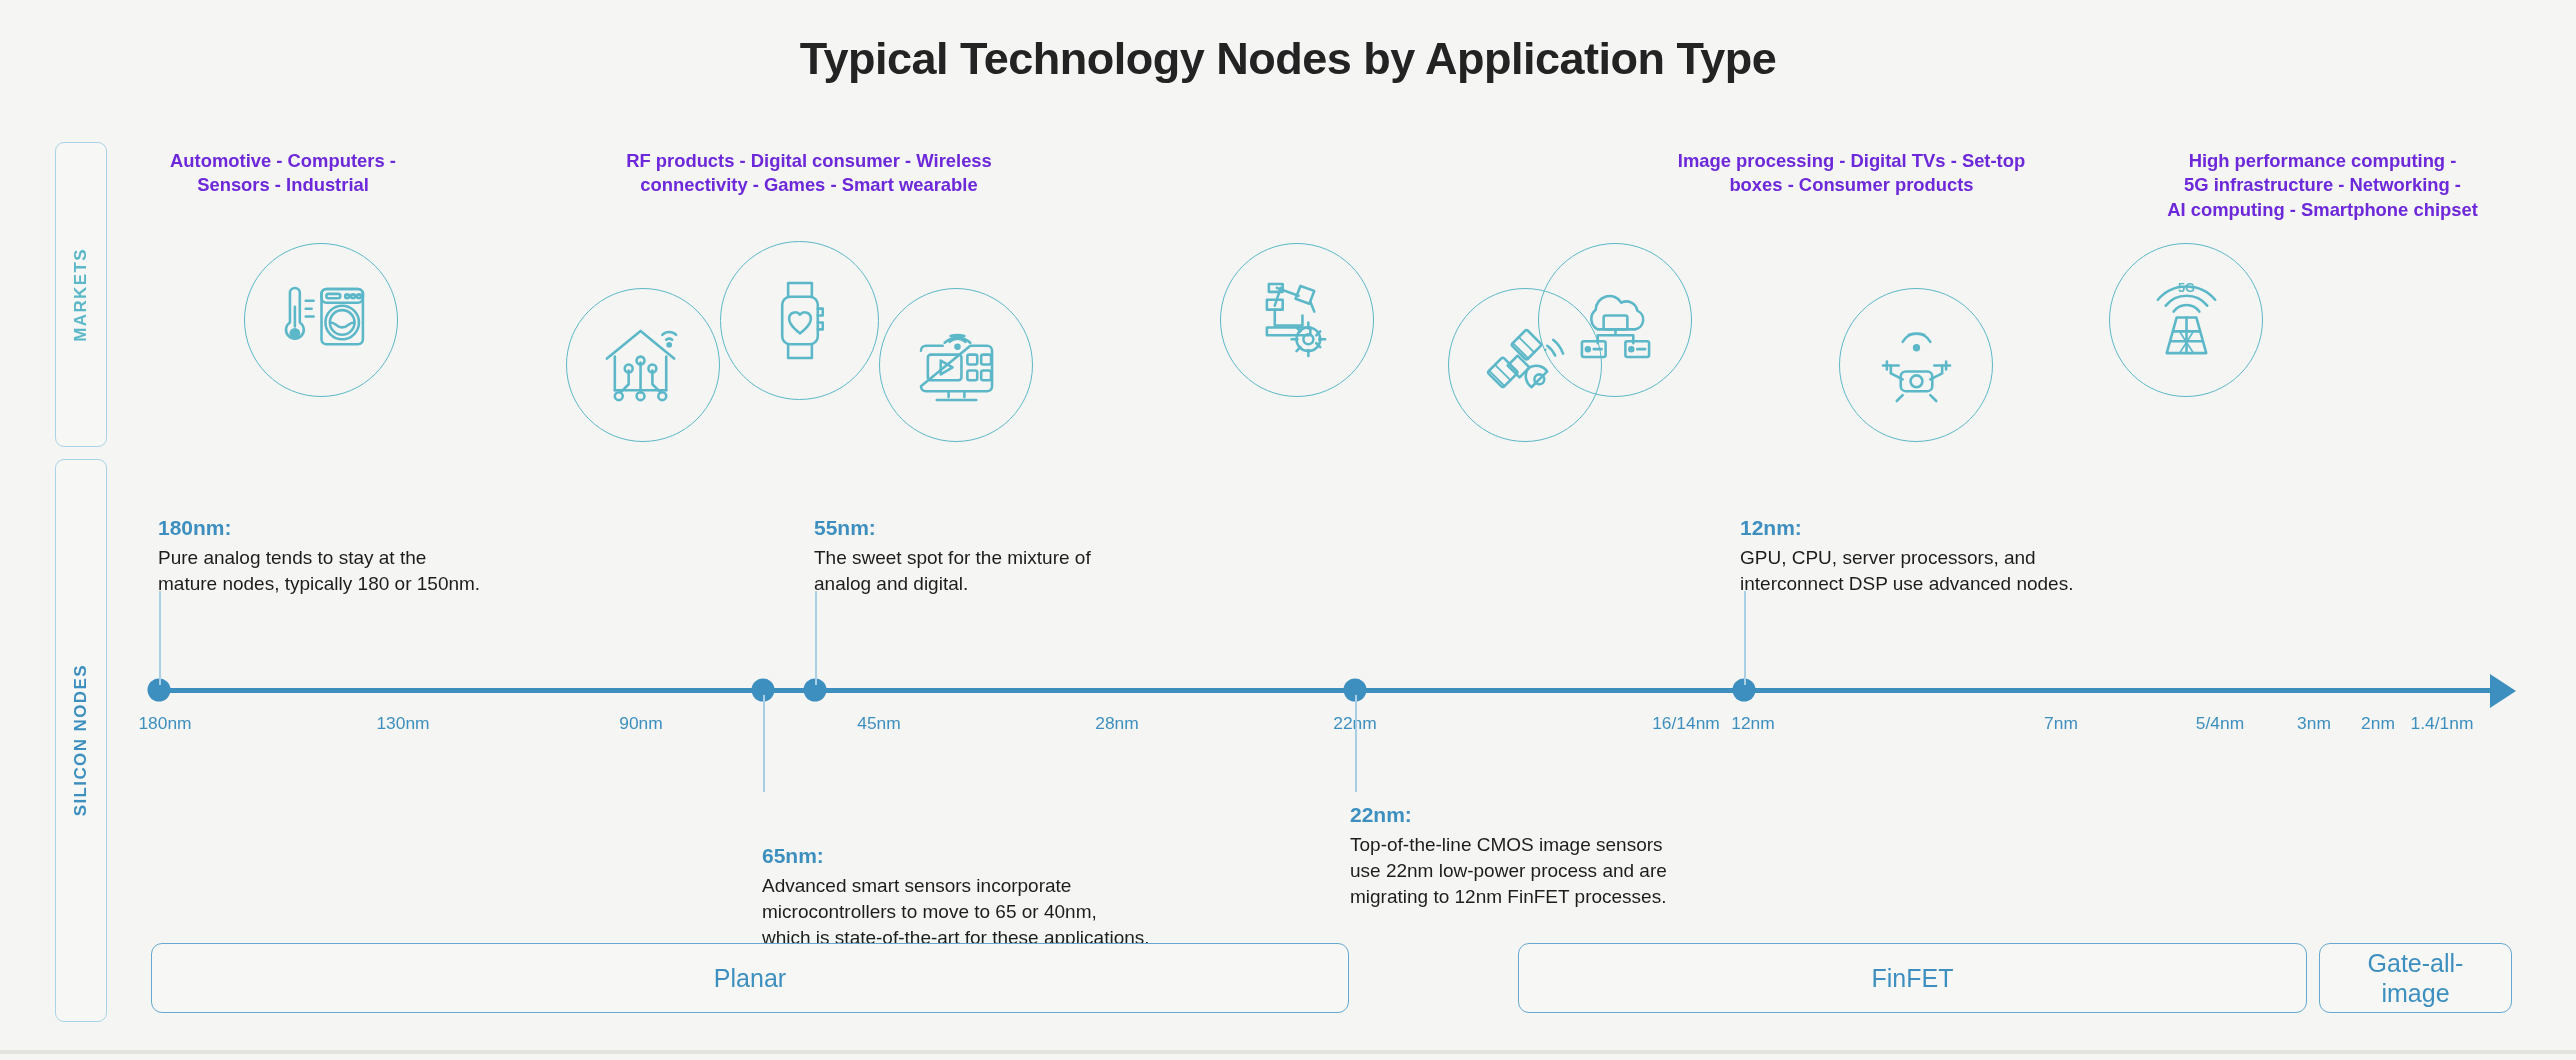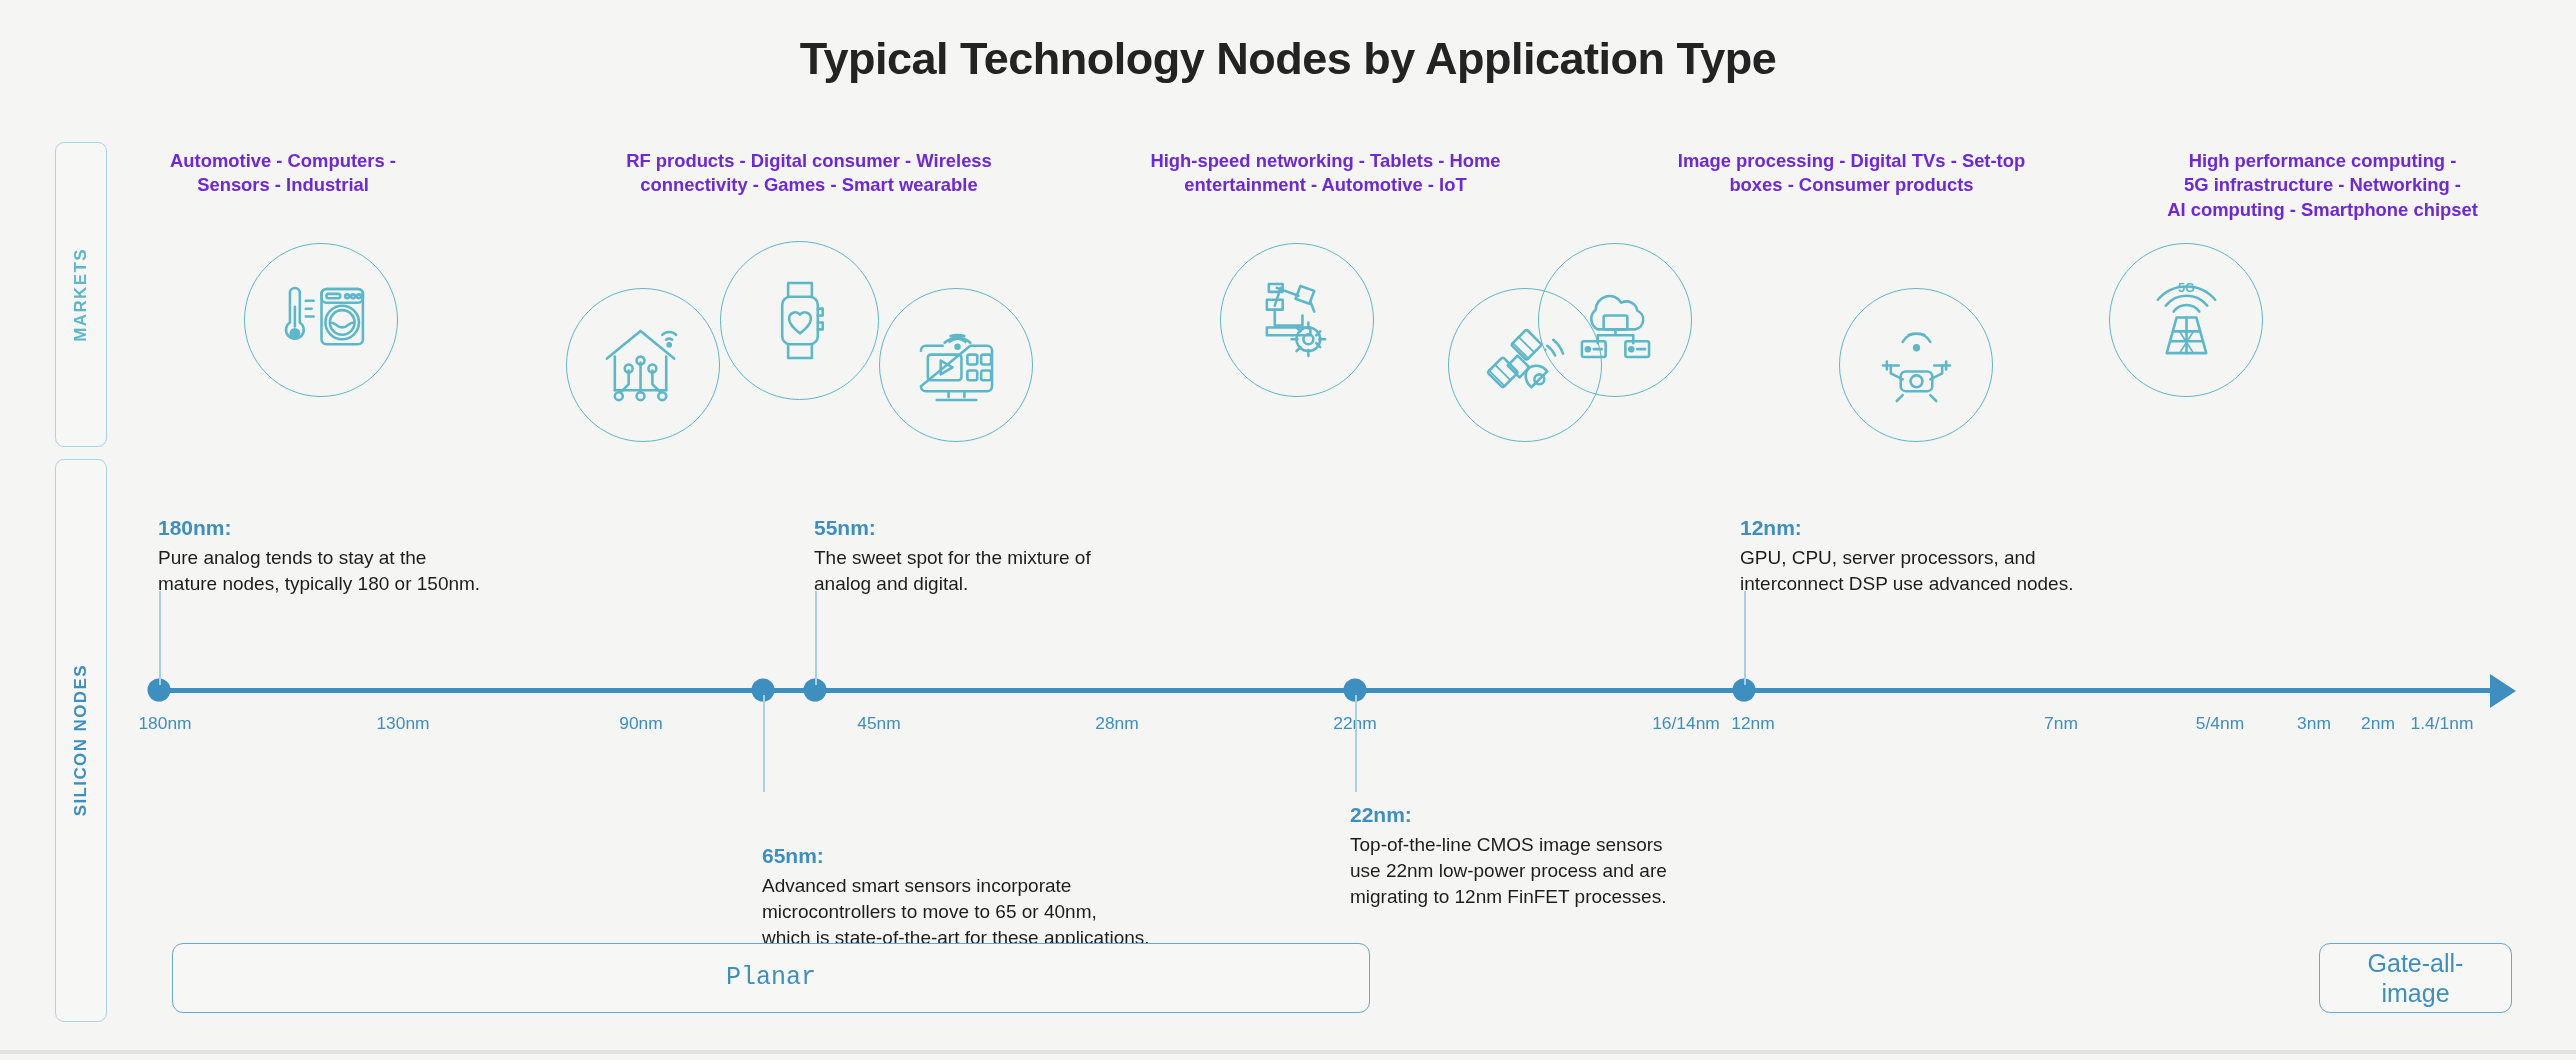--- a/index.html
+++ b/index.html
@@ -89,24 +89,20 @@
     <span class="rail-label">SILICON NODES</span>
   </div>
 
   <div class="mkt-head" style="left:139px;top:149px;width:288px;">
     <div>Automotive - Computers -</div>
     <div>Sensors - Industrial</div>
   </div>
   <div class="mkt-head" style="left:571px;top:149px;width:476px;">
     <div>RF products - Digital consumer - Wireless</div>
     <div>connectivity - Games - Smart wearable</div>
-  </div>
-  <div class="mkt-head" style="left:1117px;top:149px;width:417px;">
-    <div>High-speed networking - Tablets - Home</div>
-    <div>entertainment - Automotive - IoT</div>
   </div>
   <div class="mkt-head" style="left:1653px;top:149px;width:397px;">
     <div>Image processing - Digital TVs - Set-top</div>
     <div>boxes - Consumer products</div>
   </div>
   <div class="mkt-head" style="left:2129px;top:149px;width:387px;">
     <div>High performance computing -</div>
     <div>5G infrastructure - Networking -</div>
     <div>AI computing - Smartphone chipset</div>
   </div>
@@ -286,22 +282,25 @@
 microcontrollers to move to 65 or 40nm,
 which is state-of-the-art for these applications.</span>
   </div>
   <div class="callout" style="left:1350px;top:801px;width:397px;">
     <span class="cap">22nm:</span>
     <span class="body">Top-of-the-line CMOS image sensors
 use 22nm low-power process and are
 migrating to 12nm FinFET processes.</span>
   </div>
 
-  <div class="tech-box" style="left:172px;top:943px;width:1196px;height:68px;font-family:Liberation Mono, monospace;">
+  <div class="tech-box" style="left:151px;top:943px;width:1196px;height:68px;">
     <span>Planar</span>
+  </div>
+  <div class="tech-box" style="left:1518px;top:943px;width:787px;height:68px;">
+    <span>FinFET</span>
   </div>
   <div class="tech-box" style="left:2319px;top:943px;width:191px;height:68px;flex-direction:column;">
     <span>Gate-all-</span>
     <span>image</span>
   </div>
 
   <div class="bottom-rule"></div>
 </div>
 
 

